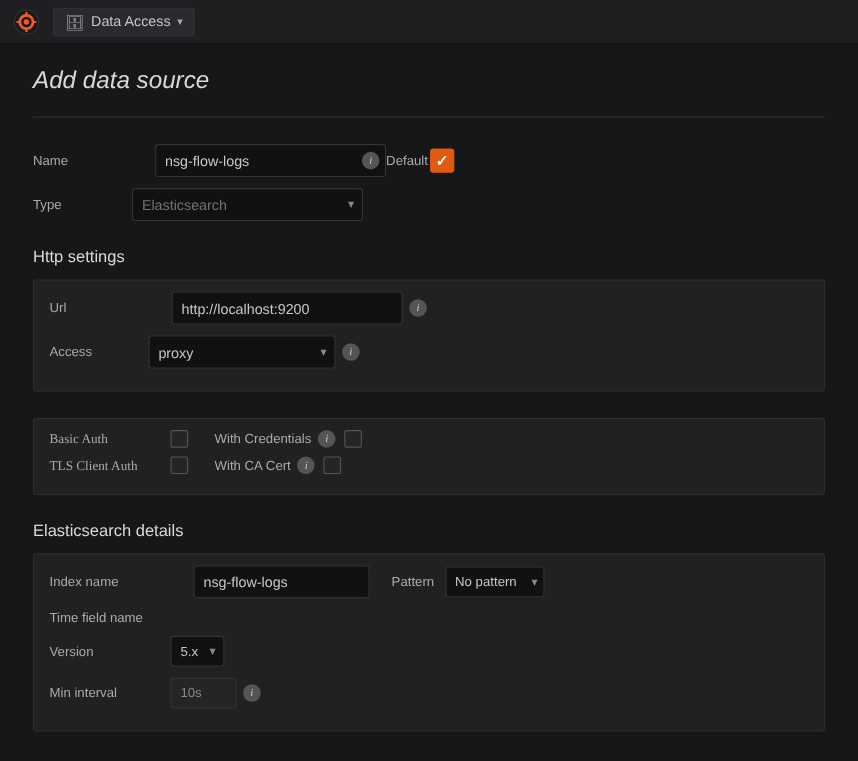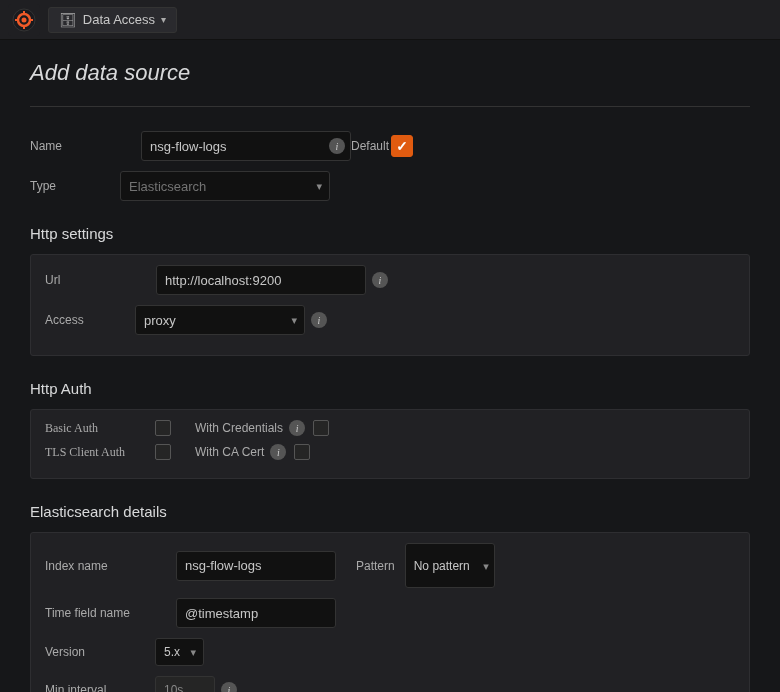--- a/index.html
+++ b/index.html
@@ -255,21 +255,21 @@
       font-size: 12px;
     }
 
     .no-pattern-select {
       background: #111;
       border: 1px solid #333;
       border-radius: 3px;
       color: #c7c7c7;
       padding: 4px 8px;
       font-size: 12px;
-      height: 45px;
+      height: 28px;
       appearance: none;
       padding-right: 22px;
     }
     .no-pattern-wrapper {
       position: relative;
       display: inline-block;
     }
     .no-pattern-wrapper .select-arrow {
       right: 6px;
     }
@@ -413,21 +413,20 @@
             <option>direct</option>
           </select>
           <span class="select-arrow">▾</span>
         </div>
         <span class="info-icon" style="margin-left:6px;">i</span>
       </div>
     </div>
   </div>
 
   <div class="auth-section">
-    <h2 class="section-heading">Http Auth</h2>
     <div style="background:#212124; border:1px solid #2e2e31; border-radius:3px; padding:10px 14px;">
       <div class="auth-row">
         <span class="auth-label">Basic Auth</span>
         <div class="checkbox-plain"></div>
         <span style="margin-left:24px; color:#aaa; font-size:12px;">With Credentials</span>
         <span class="info-icon" style="margin-left:6px;">i</span>
         <div class="checkbox-plain" style="margin-left:8px;"></div>
       </div>
       <div class="auth-row">
         <span class="auth-label">TLS Client Auth</span>
@@ -455,21 +454,20 @@
               <option>Monthly</option>
               <option>Yearly</option>
             </select>
             <span class="select-arrow">▾</span>
           </div>
         </div>
       </div>
 
       <div class="es-row">
         <span class="es-label">Time field name</span>
-        <input type="text" class="form-input" style="width: 160px;" value="@timestamp">
       </div>
 
       <div class="es-row">
         <span class="es-label">Version</span>
         <div class="version-wrapper">
           <select class="version-select">
             <option>5.x</option>
             <option>2.x</option>
             <option>1.x</option>
           </select>

